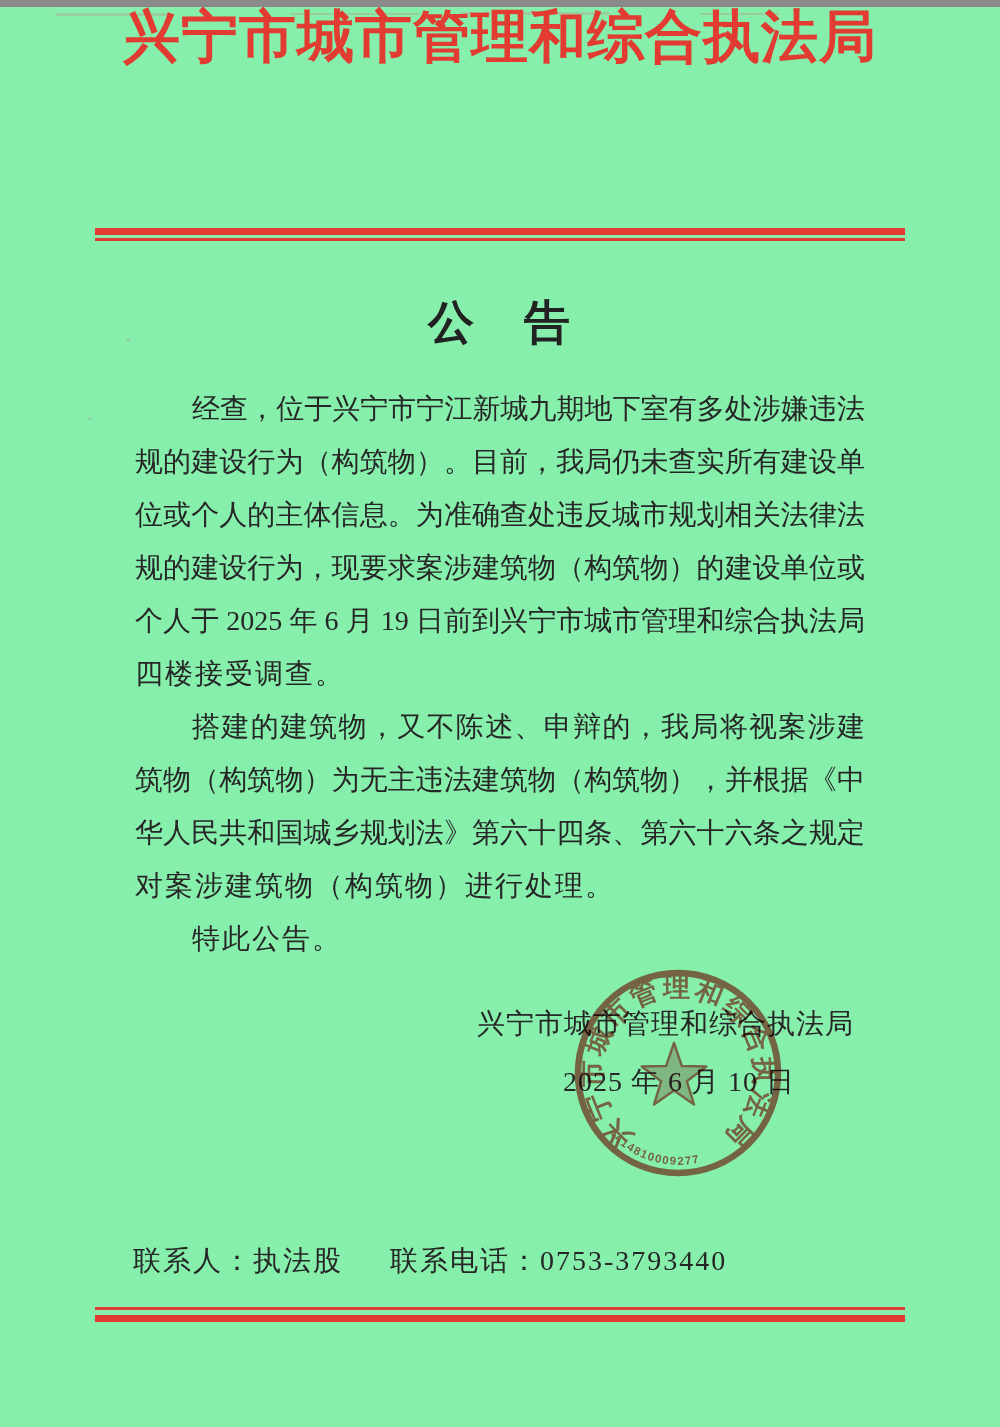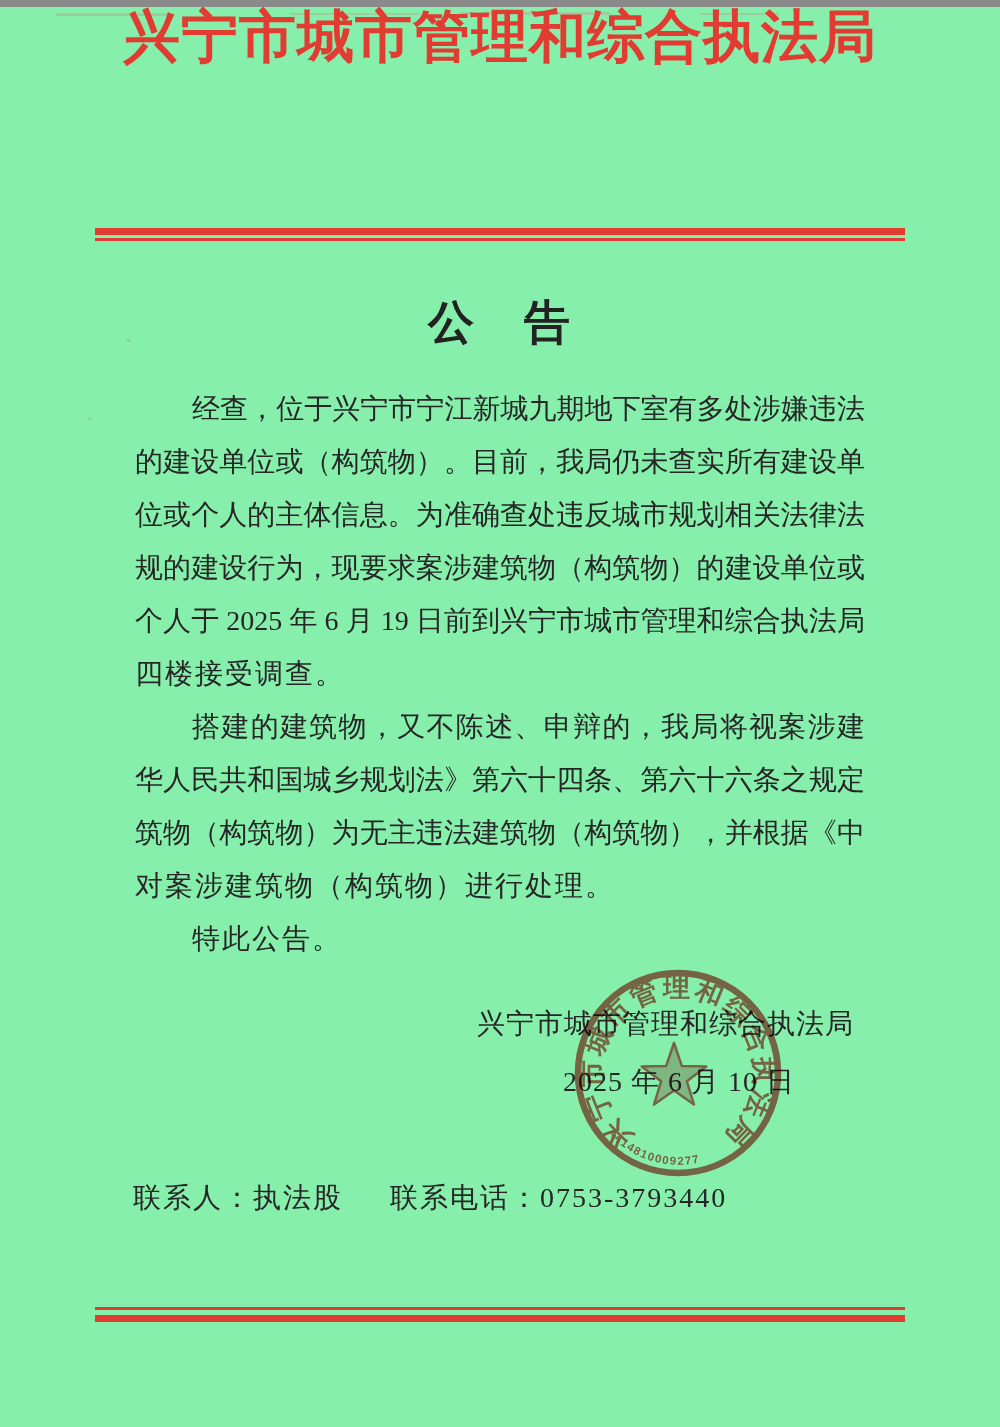--- a/index.html
+++ b/index.html
@@ -67,21 +67,21 @@
 
   .sig-org{
     position:absolute;left:477px;top:1000px;
     font-size:28px;line-height:34px;letter-spacing:1px;
   }
   .sig-date{
     position:absolute;left:563px;top:1058px;
     font-size:28px;line-height:34px;letter-spacing:1px;
   }
 
-  .contact-line{position:absolute;top:1174px;font-size:28px;line-height:34px;letter-spacing:2px;}
+  .contact-line{position:absolute;top:1237px;font-size:28px;line-height:34px;letter-spacing:2px;}
   .contact-person{left:133px;}
   .contact-phone{left:390px;}
 
   .seal{
     position:absolute;left:563px;top:951px;
     width:230px;height:230px;
     mix-blend-mode:multiply;
     opacity:.82;
   }
   .seal-ring{fill:none;stroke:var(--seal);stroke-width:6.5;}
@@ -114,35 +114,35 @@
     <div class="bar-gap"></div>
     <div class="bar bar-thin"></div>
   </div>
 
   <h2 class="doc-title">公　告</h2>
 
   <div class="body-block">
 
       <div class="body-line indent fill">经查，位于兴宁市宁江新城九期地下室有多处涉嫌违法</div>
 
-      <div class="body-line fill">的建设单位或（构筑物）。目前，我局仍未查实所有建设单</div>
+      <div class="body-line fill">规的建设行为（构筑物）。目前，我局仍未查实所有建设单</div>
 
       <div class="body-line fill">位或个人的主体信息。为准确查处违反城市规划相关法律法</div>
 
       <div class="body-line fill">规的建设行为，现要求案涉建筑物（构筑物）的建设单位或</div>
 
       <div class="body-line fill">个人于 2025 年 6 月 19 日前到兴宁市城市管理和综合执法局</div>
 
       <div class="body-line">四楼接受调查。</div>
 
       <div class="body-line indent fill">搭建的建筑物，又不陈述、申辩的，我局将视案涉建</div>
 
+      <div class="body-line fill">筑物（构筑物）为无主违法建筑物（构筑物），并根据《中</div>
+
       <div class="body-line fill">华人民共和国城乡规划法》第六十四条、第六十六条之规定</div>
-
-      <div class="body-line fill">筑物（构筑物）为无主违法建筑物（构筑物），并根据《中</div>
 
       <div class="body-line">对案涉建筑物（构筑物）进行处理。</div>
 
       <div class="body-line indent">特此公告。</div>
     </div>
 
   <div class="sig-org">兴宁市城市管理和综合执法局</div>
   <div class="sig-date">2025 年 6 月 10 日</div>
 
   <svg class="seal" viewBox="0 0 230 230" aria-hidden="true">

